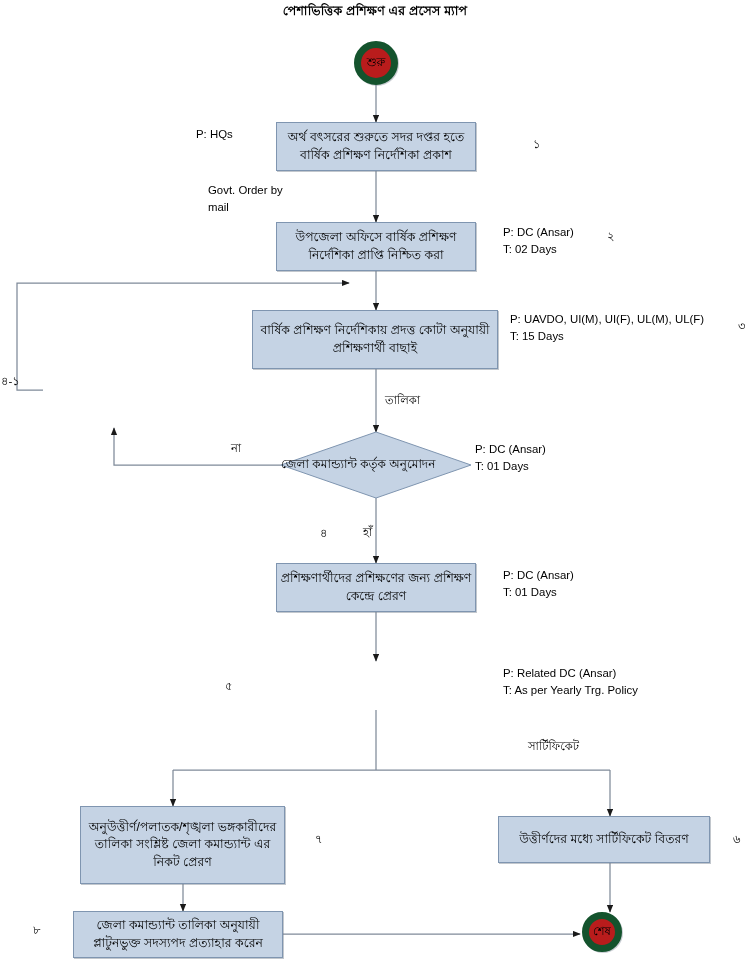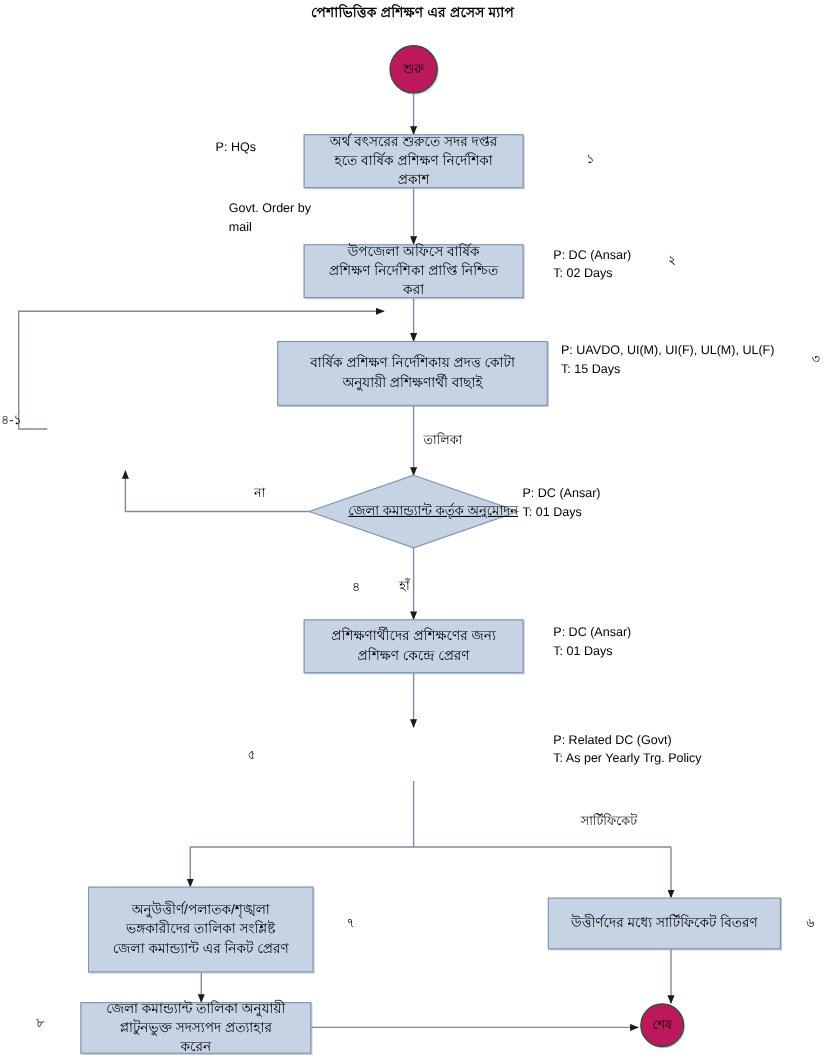--- a/index.html
+++ b/index.html
@@ -14,41 +14,40 @@
     position:absolute;left:0;top:2px;width:750px;text-align:center;
     font-size:12.5px;font-weight:bold;color:#000;letter-spacing:.2px;
   }
 
   
   .node{
     position:absolute;box-sizing:border-box;
     background:#c5d3e4;border:1px solid #7f95b0;
     display:flex;align-items:center;justify-content:center;
     text-align:center;color:#000;font-size:12.4px;line-height:1.38;
-    padding:3px 20px;
+    padding:3px 0;
     box-shadow:1px 1px 0 rgba(120,130,145,.45);
   }
   .node .txt{display:block;width:100%;}
 
   .terminator{
     position:absolute;box-sizing:border-box;border-radius:50%;
-    background:#be185d;border:1px solid #14532d;
+    background:#b91c1c;border:7px solid #14532d;
     display:flex;align-items:center;justify-content:center;
     font-size:11.5px;color:#000;
     box-shadow:1px 1px 0 rgba(120,130,145,.40);
   }
 
   .diamond-wrap{position:absolute;}
   .diamond-wrap svg{position:absolute;left:0;top:0;overflow:visible;}
   .diamond-label{
     position:absolute;left:0;top:0;width:100%;height:100%;
-    display:flex;align-items:center;justify-content:flex-end;
+    display:flex;align-items:center;justify-content:flex-start;
     text-align:center;font-size:12px;line-height:1.42;color:#000;
     pointer-events:none;
-    text-decoration:underline;
   }
 
   
   .ann{
     position:absolute;font-size:11.4px;color:#000;line-height:1.45;
     white-space:pre-line;
   }
   .ann.bold{font-weight:normal;}
   .num{position:absolute;font-size:11.5px;color:#000;}
   .edge-label{position:absolute;font-size:11.5px;color:#000;}
@@ -144,21 +143,21 @@
   <div class="edge-label" style="left:231px;top:440px;">না</div>
   <div class="edge-label" style="left:363px;top:524px;">হাঁ</div>
   <div class="num" style="left:320px;top:525px;">৪</div>
 
   <div class="node" style="left:276px;top:563px;width:200px;height:49px;">
     <span class="txt">প্রশিক্ষণার্থীদের প্রশিক্ষণের জন্য প্রশিক্ষণ কেন্দ্রে প্রেরণ</span>
   </div>
   <div class="ann" style="left:503px;top:567px;">P: DC (Ansar)
 T: 01 Days</div>
 
-  <div class="ann" style="left:503px;top:665px;">P: Related DC (Govt)
+  <div class="ann" style="left:503px;top:665px;">P: Related DC (Ansar)
 T: As per Yearly Trg. Policy</div>
   <div class="num" style="left:225px;top:678px;">৫</div>
 
   <div class="edge-label" style="left:528px;top:738px;">সার্টিফিকেট</div>
 
   <div class="node" style="left:80px;top:806px;width:205px;height:78px;">
     <span class="txt">অনুউত্তীর্ণ/পলাতক/শৃঙ্খলা ভঙ্গকারীদের তালিকা সংশ্লিষ্ট  জেলা কমান্ড্যান্ট এর নিকট প্রেরণ</span>
   </div>
   <div class="num" style="left:315px;top:831px;">৭</div>
 

